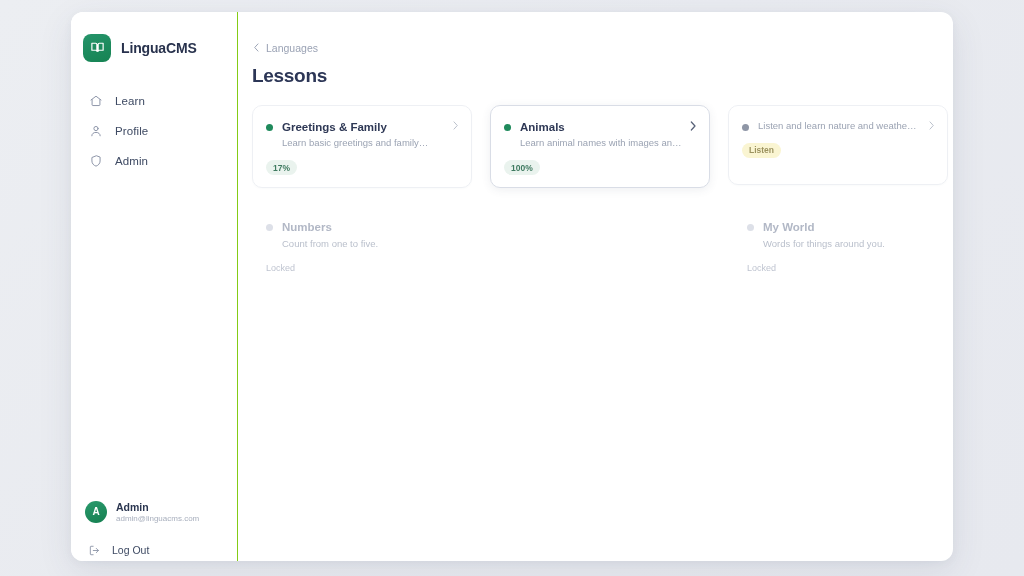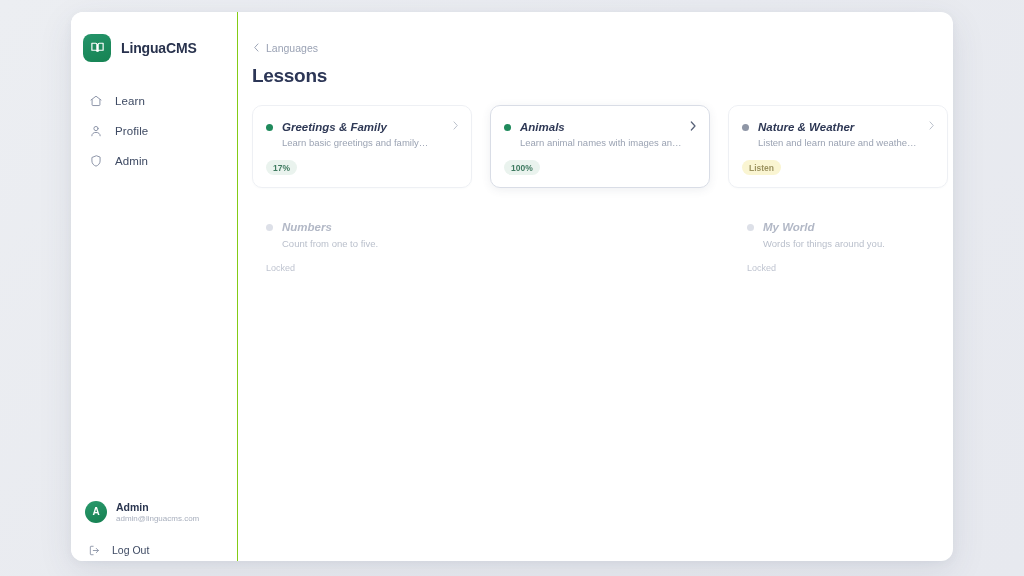--- a/index.html
+++ b/index.html
@@ -229,21 +229,20 @@
   .status-dot.muted { background: #dde0e8; }
 
   .lesson-texts { flex: 1 1 auto; min-width: 0; }
 
   .lesson-title {
     font-size: 11.5px;
     font-weight: bold;
     color: #2e3855;
     line-height: 1.25;
     margin-bottom: 3px;
-    font-style: italic;
   }
   .lesson-title.dim { color: #b2b8c6; }
 
   .lesson-desc {
     font-size: 9.5px;
     color: #9ba3b3;
     line-height: 1.3;
     white-space: nowrap;
     overflow: hidden;
     text-overflow: ellipsis;
@@ -412,21 +411,20 @@
             <path d="M2 1.2 6.4 6 2 10.8"></path>
           </svg>
         </span>
         <span class="badge progress">100%</span>
       </div>
 
       <div class="lesson-card">
         <div class="lesson-head">
           <span class="status-dot grey"></span>
           <div class="lesson-texts">
-            <div class="lesson-title">Nature &amp; Weather</div>
             <div class="lesson-desc">Listen and learn nature and weathe…</div>
           </div>
         </div>
         <span class="card-chevron">
           <svg width="7" height="9" viewBox="0 0 8 12" fill="none" stroke="currentColor" stroke-width="1.3" stroke-linecap="round" stroke-linejoin="round">
             <path d="M2 1.2 6.4 6 2 10.8"></path>
           </svg>
         </span>
         <span class="badge start">Listen</span>
       </div>

